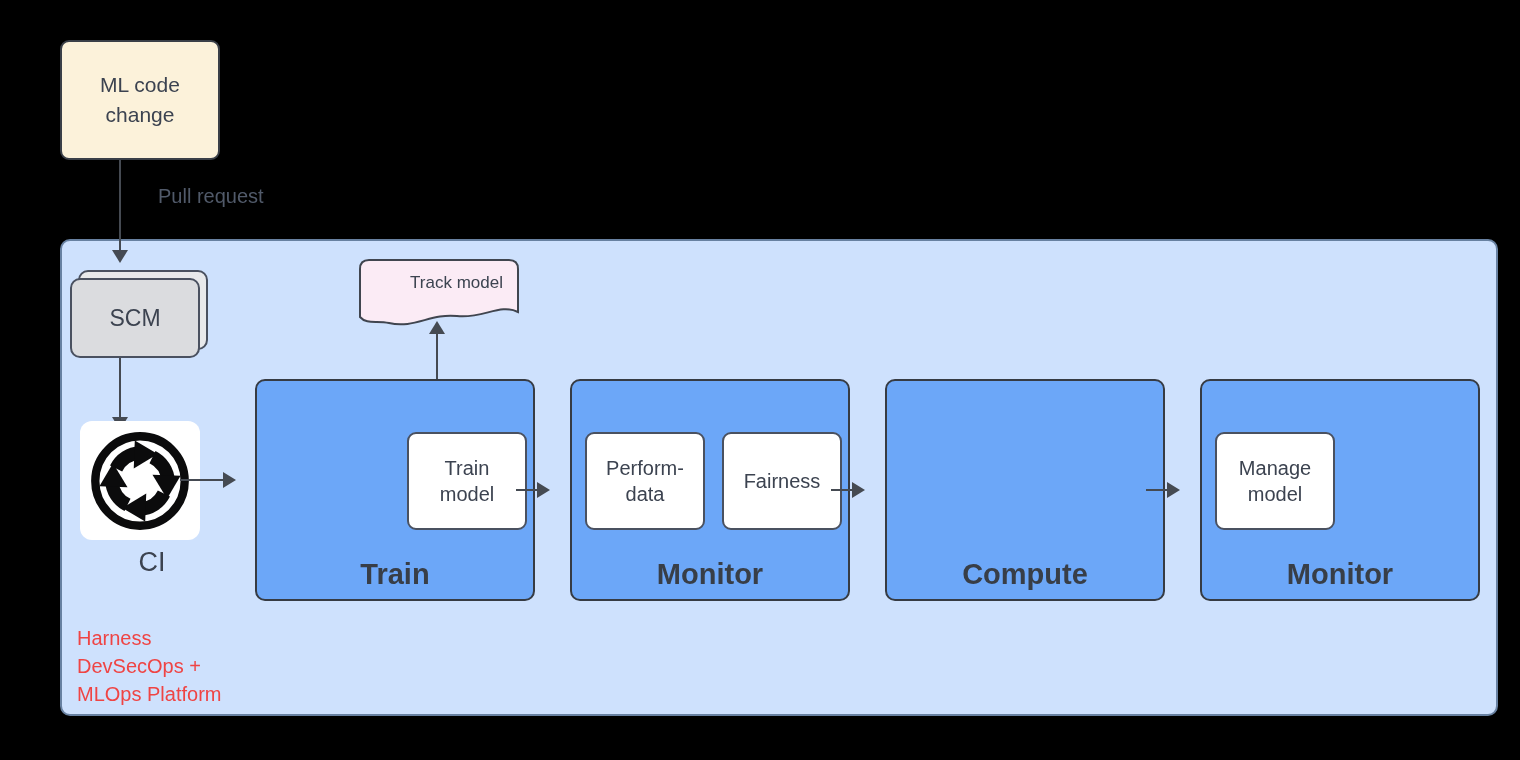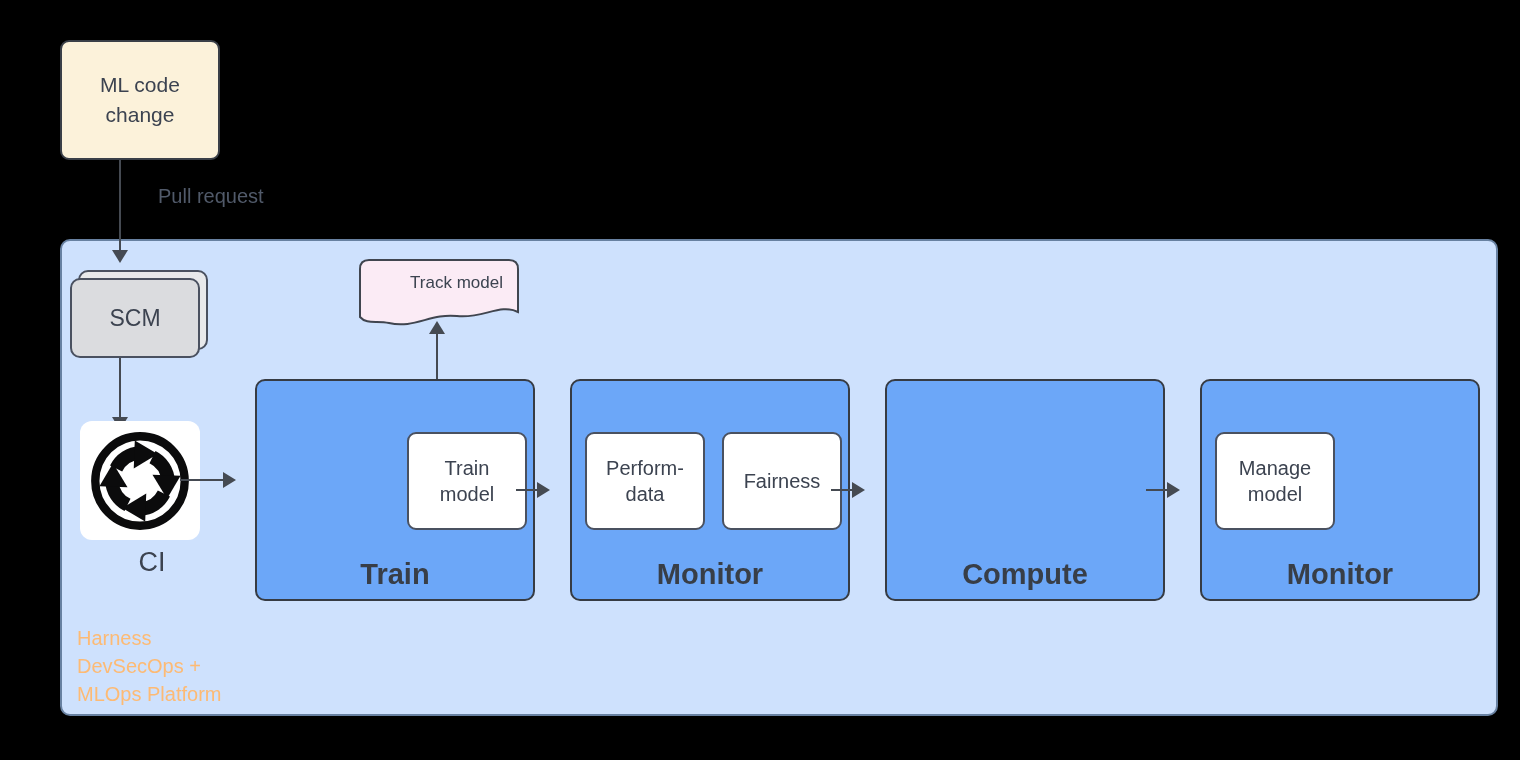--- a/index.html
+++ b/index.html
@@ -17,21 +17,21 @@
   #ml-code{left:40px;top:40px;width:160px;height:120px;
     background:#FCF2DA;border:2px solid #3A3F47;border-radius:9px;
     font-size:21px;line-height:1.45;}
 
   
   #pull-label{left:138px;top:185px;font-size:20px;color:#515A6A;}
 
   
   #platform{left:40px;top:239px;width:1438px;height:477px;
     background:#CEE1FD;border:2px solid #6881A1;border-radius:10px;}
-  #platform-label{left:57px;top:624px;font-size:20px;line-height:1.4;color:#fdba74;}
+  #platform-label{left:57px;top:624px;font-size:20px;line-height:1.4;color:#ef4444;}
 
   
   #scm-back{left:58px;top:270px;width:130px;height:80px;
     background:#E8E9EB;border:2px solid #4A5160;border-radius:10px;}
   #scm-front{left:50px;top:278px;width:130px;height:80px;
     background:#DBDCDF;border:2px solid #4A5160;border-radius:10px;font-size:23px;}
 
   
   #ci-box{left:60px;top:421px;width:120px;height:119px;background:#FFFFFF;border-radius:12px;}
   #ci-label{left:72px;top:547px;width:120px;text-align:center;font-size:27px;}

